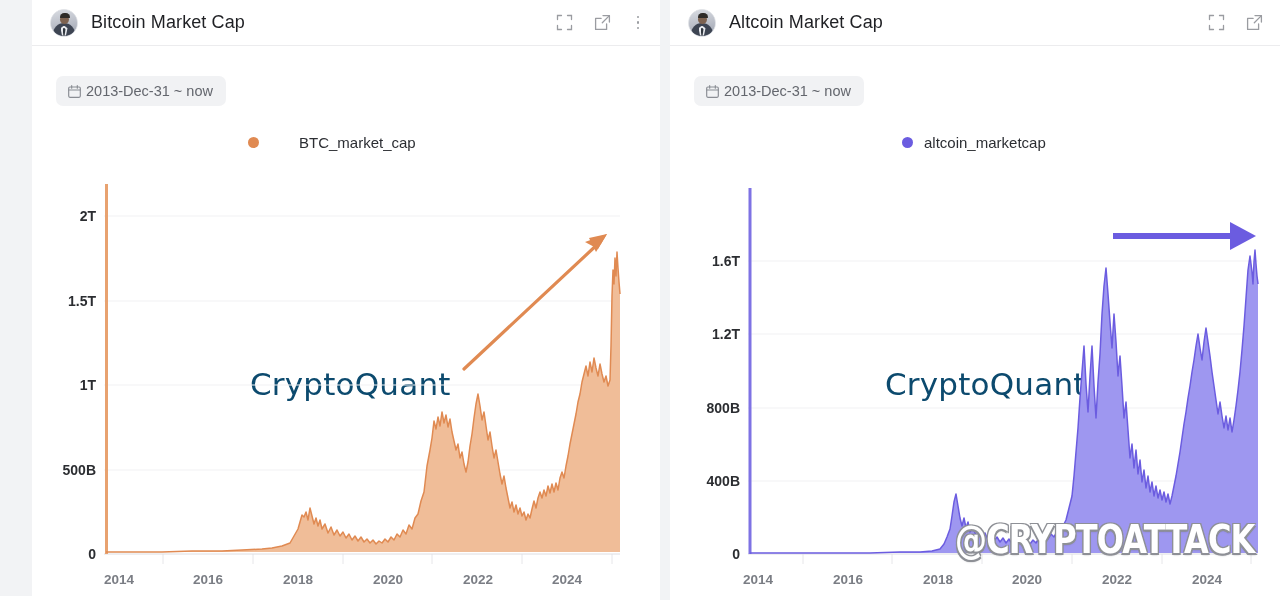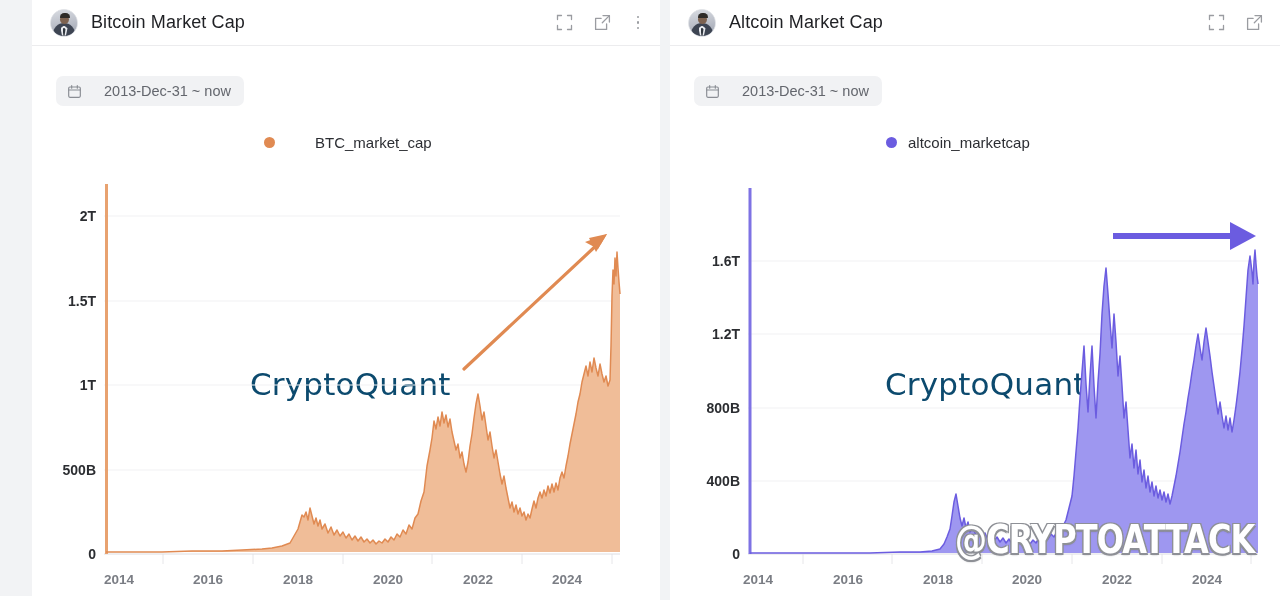--- a/index.html
+++ b/index.html
@@ -130,21 +130,21 @@
     flex: 1;
     position: relative;
     padding: 0;
   }
 
   .daterange {
     position: absolute;
     left: 24px; top: 30px;
     display: inline-flex;
     align-items: center;
-    gap: 22px;
+    gap: 4px;
     background: #f1f2f4;
     border-radius: 7px;
     padding: 7px 13px 7px 11px;
     font-size: 14.5px;
     color: #63666d;
     white-space: nowrap;
     cursor: pointer;
   }
   .cal-icon { width: 15px; height: 15px; display:block; color:#8a8d94; }
 
@@ -258,21 +258,21 @@
       <div class="daterange">
         <svg class="cal-icon" viewBox="0 0 16 16" fill="none" stroke="currentColor" stroke-width="1.25" stroke-linecap="round">
           <rect x="1.8" y="3.2" width="12.4" height="11" rx="1.3"></rect>
           <path d="M1.8 6.4h12.4"></path>
             <path d="M5 1.8v2.6"></path>
             <path d="M11 1.8v2.6"></path>
         </svg>
         <span>2013-Dec-31 ~ now</span>
       </div>
 
-      <div class="legend" style="left:232px;gap:40px;">
+      <div class="legend" style="left:216px;gap:40px;">
         <span class="dot" style="background:#e08a52;"></span>
         <span>BTC_market_cap</span>
       </div>
 
       <div class="watermark" style="left:218px; top:320px;">CryptoQuant</div>
 
       <div class="plot-wrap">
         <svg class="plot-svg" viewBox="0 0 628 554" preserveAspectRatio="none">
 
           <g stroke="#f1f1f3" stroke-width="1">
@@ -410,21 +410,21 @@
       <div class="daterange">
         <svg class="cal-icon" viewBox="0 0 16 16" fill="none" stroke="currentColor" stroke-width="1.25" stroke-linecap="round">
           <rect x="1.8" y="3.2" width="12.4" height="11" rx="1.3"></rect>
           <path d="M1.8 6.4h12.4"></path>
             <path d="M5 1.8v2.6"></path>
             <path d="M11 1.8v2.6"></path>
         </svg>
         <span>2013-Dec-31 ~ now</span>
       </div>
 
-      <div class="legend" style="left:216px;">
+      <div class="legend" style="left:232px;">
         <span class="dot" style="background:#6b5ce0;"></span>
         <span>altcoin_marketcap</span>
       </div>
 
       <div class="watermark" style="left:215px; top:320px;">CryptoQuant</div>
 
       <div class="plot-wrap">
         <svg class="plot-svg" viewBox="0 0 642 554" preserveAspectRatio="none">
           <g stroke="#f1f1f3" stroke-width="1">
             <line x1="78" y1="215" x2="588" y2="215"></line>

